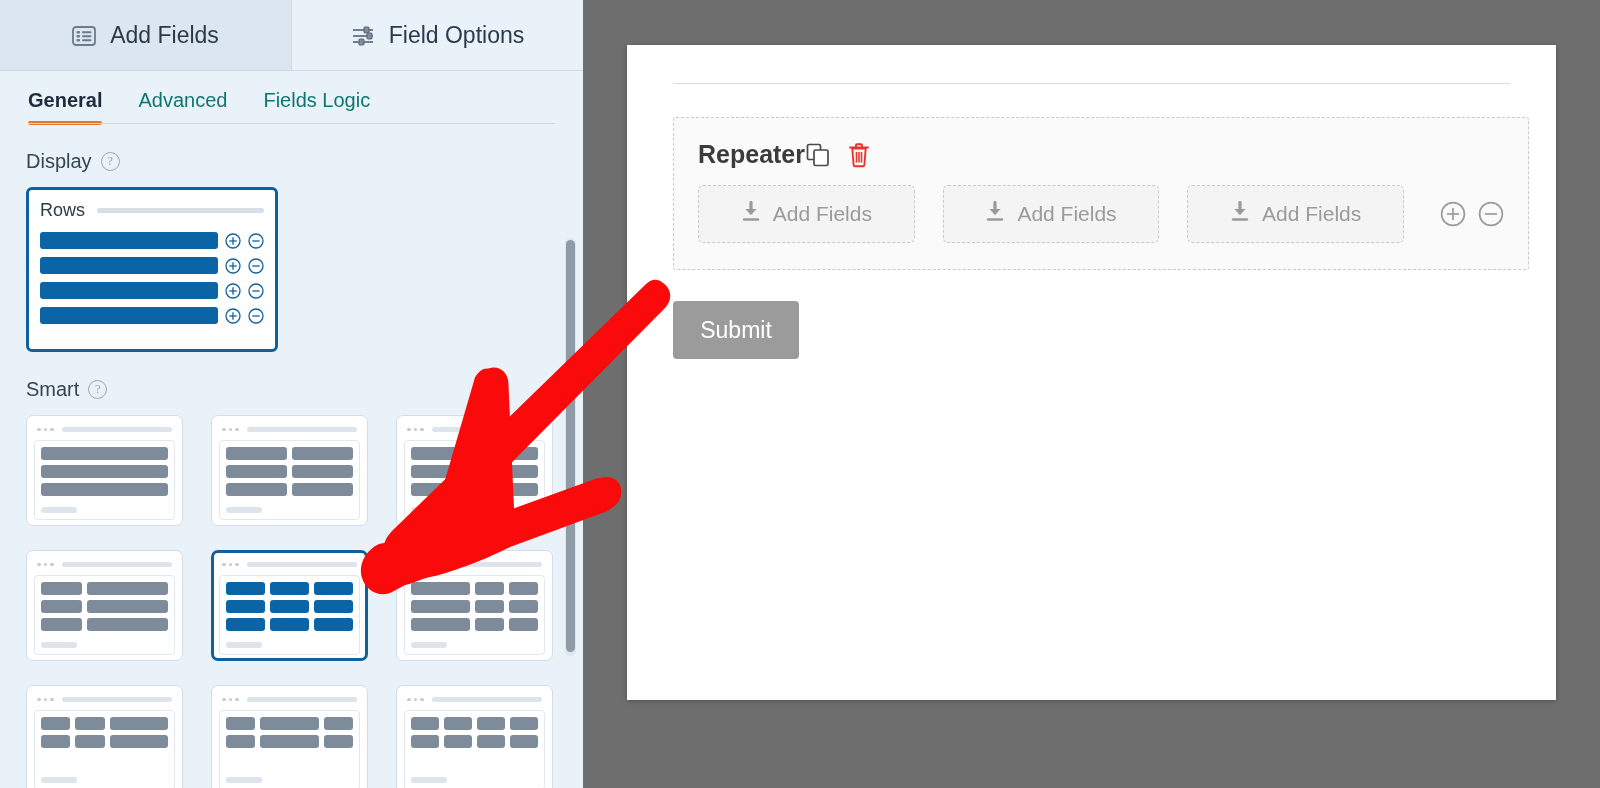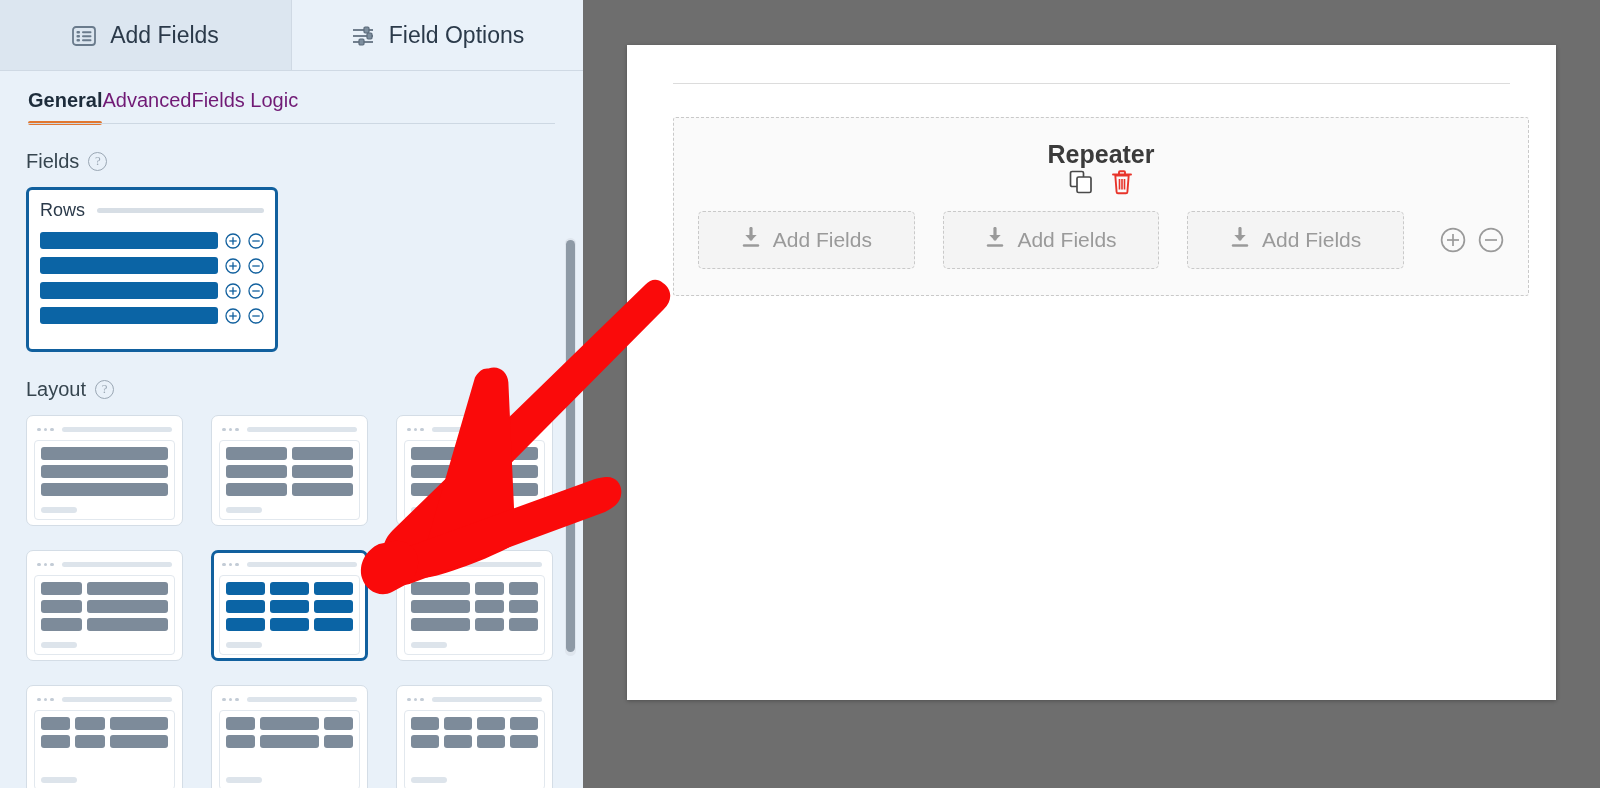--- a/index.html
+++ b/index.html
@@ -27,26 +27,26 @@
     flex: 1 1 0; display: flex; align-items: center; justify-content: center;
     gap: 14px; font-size: 23px; color: #2b3a4a; cursor: pointer;
     border-right: 1px solid #cfd9e4;
     position: relative;
   }
   .tabbar .tab.active { background: #e9f1f9; text-align: center; }
   .tabbar .tab:last-child { border-right: none; }
   .tab-ico { width: 24px; height: 20px; display:block; }
 
   .subtabs {
-    display: flex; align-items: flex-end; 
+    display: flex; align-items: flex-end; gap: 36px;
     padding: 18px 28px 0 28px;
     position: relative;
   }
   .subtab {
-    font-size: 20px; color: #701a75; padding-bottom: 12px;
+    font-size: 20px; color: #0f766e; padding-bottom: 12px;
     cursor: pointer; position: relative;
   }
   .subtab.active { color: #1d2c3b; font-weight: bold; }
   .subtab.active::after {
     content:""; position:absolute; left:0; right:0; bottom:-1px;
     height: 4px; background: #e27730; border-radius: 2px;
   }
   .subtabs-rule {
     position: absolute; left: 28px; right: 28px; bottom: 0;
     height: 1px; background: #cdd8e3;
@@ -145,21 +145,21 @@
     font-weight: normal; letter-spacing: .2px;
   }
   .form-rule { margin: 38px 46px 0 46px; height: 1px; background: #dcdcdc; }
 
   .repeater {
     margin: 33px 27px 0 46px;
     border: 1px dashed #c9c9c9; border-radius: 3px;
     background: #fafafa; padding: 22px 24px 26px 24px;
     position: relative;
   }
-  .rep-head { display: flex; align-items: center; justify-content: flex-start; flex-direction: column; }
+  .rep-head { display: flex; align-items: center; justify-content: flex-start; }
   .rep-title { font-size: 25px; color: #3b3b3b; font-weight: bold; }
   .rep-head-icons { display: flex; align-items: center; gap: 16px; }
   .icon-btn { cursor: pointer; display: block; line-height: 0; }
 
   .rep-cols { display: flex; align-items: center; gap: 28px; margin-top: 16px; }
   .addfield {
     flex: 1 1 0; height: 58px;
     border: 1px dashed #c9c9c9; border-radius: 5px;
     background: #f4f4f4;
     display: flex; align-items: center; justify-content: center; gap: 12px;
@@ -225,21 +225,21 @@
       <div class="subtab">
         <span>Advanced</span>
       </div>
       <div class="subtab">
         <span>Fields Logic</span>
       </div>
       <div class="subtabs-rule"></div>
     </div>
 
     <div class="section-label">
-      <span>Fields</span>
+      <span>Display</span>
       <span class="qmark">?</span>
     </div>
 
     <div class="display-row">
       <div class="disp-card selected">
         <div class="disp-head">
           <span class="disp-title">Rows</span>
           <span class="disp-line"></span>
         </div>
         <div class="disp-bars">
@@ -306,21 +306,21 @@
                   <line x1="4.3" y1="8" x2="11.7" y2="8" stroke="#11609e" stroke-width="1.3"></line>
                 </svg>
             </span>
           </div>
         </div>
       </div>
 
     </div>
 
     <div class="section-label">
-      <span>Layout</span>
+      <span>Smart</span>
       <span class="qmark">?</span>
     </div>
 
     <div class="layout-grid" id="layout-grid">
         <div class="lay-card">
           <div class="lay-topbar">
             <span class="dots">
               <i></i>
               <i></i>
               <i></i>
@@ -645,20 +645,21 @@
             <span class="icon-btn">
               <svg width="26" height="26" viewBox="0 0 26 26">
                   <circle cx="13" cy="13" r="11.4" fill="none" stroke="#9a9a9a" stroke-width="1.7"></circle>
                   <line x1="7" y1="13" x2="19" y2="13" stroke="#9a9a9a" stroke-width="1.7"></line>
                 </svg>
             </span>
           </div>
         </div>
       </div>
 
+      <button class="submit-btn">Submit</button>
     </div>
   </div>
 
   <svg class="arrow-layer" viewBox="0 0 1600 788">
     <g fill="#fa0a0a">
       <path d="M663 283 c10 7 9 18 1 26 L418 557 c-10 11 -24 11 -31 2 -7 -9 -3 -20 6 -29 L645 285 c6 -6 12 -7 18 -2 Z"></path>
       <path d="M494 370 c11 -3 19 5 19 15 l-4 160 c0 6 -90 35 -97 28 -7 -8 -2 -18 6 -27 l62 -168 c4 -6 9 -9 14 -8 Z" transform="rotate(-4 470 450)"></path>
       <path d="M606 477 c10 -1 17 8 15 18 -1 8 -8 13 -16 17 L412 583 c-11 5 -22 1 -26 -9 -4 -10 2 -20 13 -24 l196 -71 c4 -1 8 -2 11 -2 Z"></path>
       <path d="M394 541 c14 -2 26 10 24 24 -1 9 -6 16 -13 20 l-13 7 c-12 6 -26 -1 -30 -14 -4 -14 4 -28 17 -34 Z"></path>
     </g>

